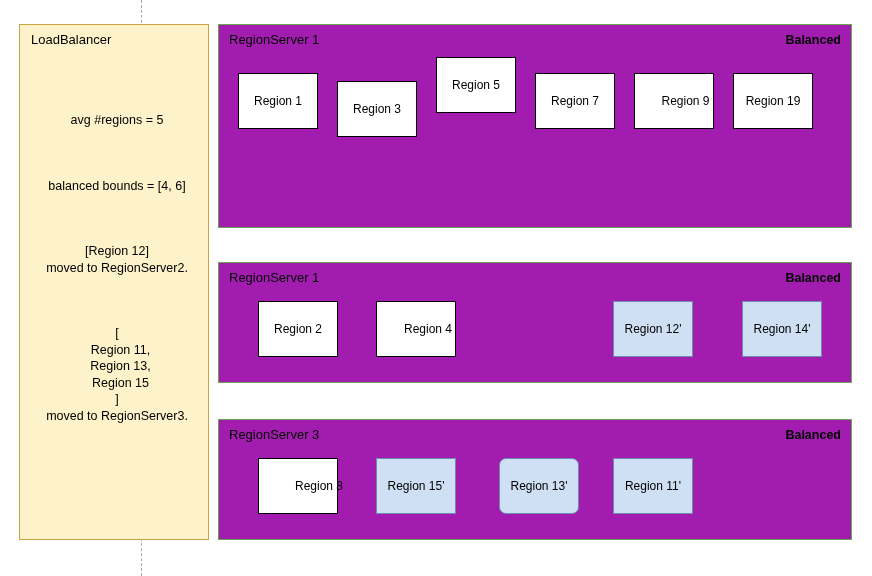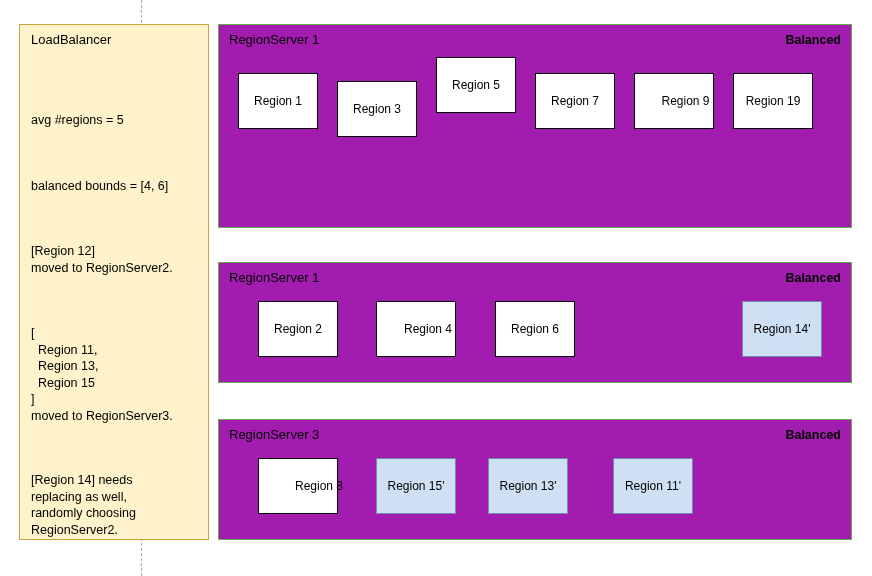--- a/index.html
+++ b/index.html
@@ -55,20 +55,21 @@
     position: absolute;
     left: 11px;
     top: 54px;
     width: 172px;
     font-size: 12.5px;
     line-height: 16.5px;
     white-space: pre-wrap;
   }
   .lb-block {
     margin: 0 0 16px 0;
+    text-align: center;
   }
   .lb-block.tight {
     margin-bottom: 15px;
   }
 
   
   .rs-panel {
     position: absolute;
     left: 218px;
     width: 634px;
@@ -133,49 +134,45 @@
       <div class="lb-block">avg #regions = 5</div>
       <div class="lb-block">balanced bounds = [4, 6]</div>
       <div class="lb-block">[Region 12]
 moved to RegionServer2.</div>
       <div class="lb-block tight">[
   Region 11,
   Region 13,
   Region 15
 ]
 moved to RegionServer3.</div>
-      <div class="lb-block">[Region 14] needs
-replacing as well,
-randomly choosing
-RegionServer2.</div>
     </div>
   </div>
 
   <div class="rs-panel" id="rs-panel-1">
     <div class="rs-title">RegionServer 1</div>
     <div class="rs-status">Balanced</div>
     <div class="region plain" style="left:19px; top:48px;">Region 1</div>
     <div class="region plain" style="left:118px; top:56px;">Region 3</div>
     <div class="region plain" style="left:217px; top:32px;">Region 5</div>
     <div class="region plain" style="left:316px; top:48px;">Region 7</div>
     <div class="region plain" style="left:415px; top:48px;padding-left:23px;">Region 9</div>
     <div class="region plain" style="left:514px; top:48px;">Region 19</div>
   </div>
 
   <div class="rs-panel" id="rs-panel-2">
     <div class="rs-title">RegionServer 1</div>
     <div class="rs-status">Balanced</div>
     <div class="region plain" style="left:39px; top:38px;">Region 2</div>
     <div class="region plain" style="left:157px; top:38px;padding-left:24px;">Region 4</div>
-    <div class="region plain" style="left:276px; top:38px;">Region 6</div>
+    <div class="region moved" style="left:394px; top:38px;">Region 12'</div>
     <div class="region moved" style="left:523px; top:38px;">Region 14'</div>
   </div>
 
   <div class="rs-panel" id="rs-panel-3">
     <div class="rs-title">RegionServer 3</div>
     <div class="rs-status">Balanced</div>
     <div class="region plain" style="left:39px; top:38px;padding-left:42px;">Region 8</div>
     <div class="region moved" style="left:157px; top:38px;">Region 15'</div>
-    <div class="region moved" style="left:269px; top:38px;">Region 13'</div>
+    <div class="region moved" style="left:280px; top:38px;border-radius:7px;">Region 13'</div>
     <div class="region moved" style="left:394px; top:38px;">Region 11'</div>
   </div>
 
 </div>
 
 </body></html>

